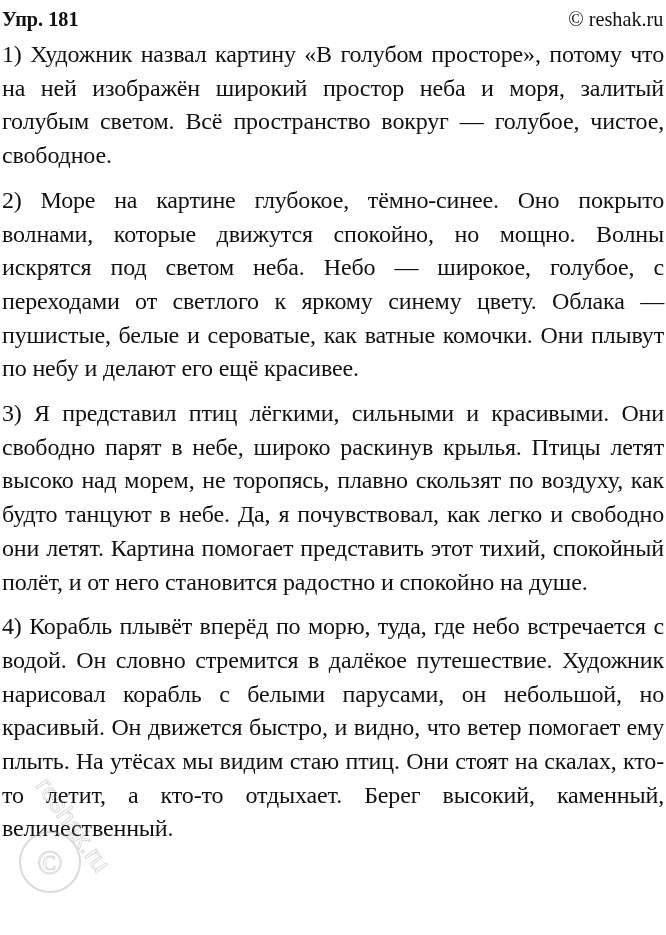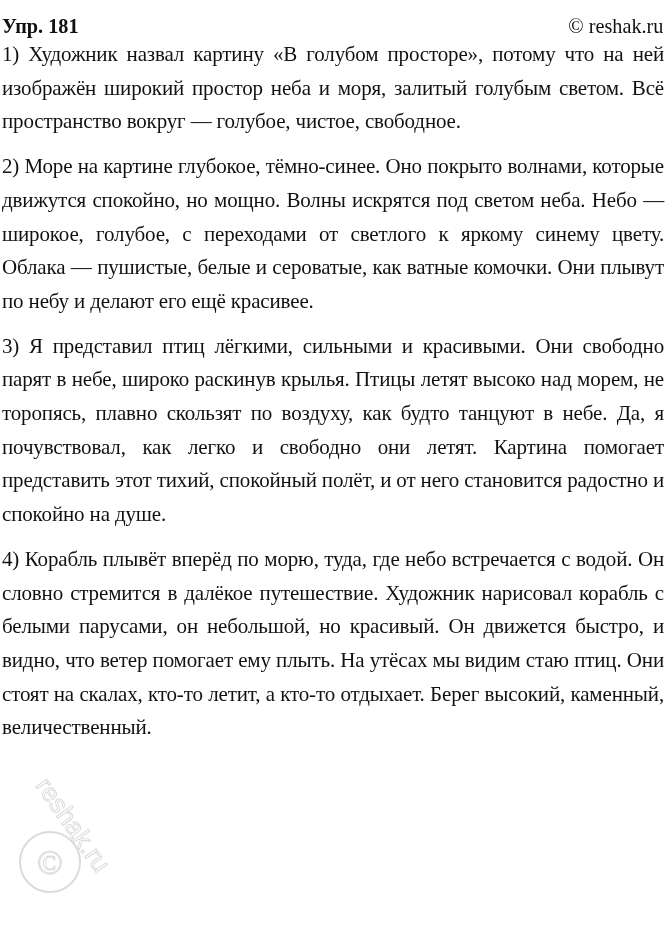--- a/index.html
+++ b/index.html
@@ -10,21 +10,21 @@
     body {
       width: 666px;
       height: 935px;
       position: relative;
       overflow: hidden;
       font-family: "Liberation Serif", "DejaVu Serif", serif;
       color: #111111;
     }
     .header {
       position: absolute;
-      top: 15px;
+      top: 8px;
       left: 0;
       width: 666px;
       height: 30px;
     }
     .ex-title {
       position: absolute;
       left: 2px;
       top: -2px;
       font-weight: bold;
       font-size: 22px;
@@ -42,21 +42,21 @@
       transform-origin: right top;
     }
     .content {
       position: absolute;
       left: 2px;
       top: 38px;
       width: 662px;
     }
     .para {
       margin: 0 0 11px 0;
-      font-size: 21px;
+      font-size: 24px;
       line-height: 33.7px;
       text-align: justify;
       letter-spacing: -0.15px;
     }
     .watermark {
       position: absolute;
       left: 12px;
       top: 770px;
       width: 110px;
       height: 140px;

